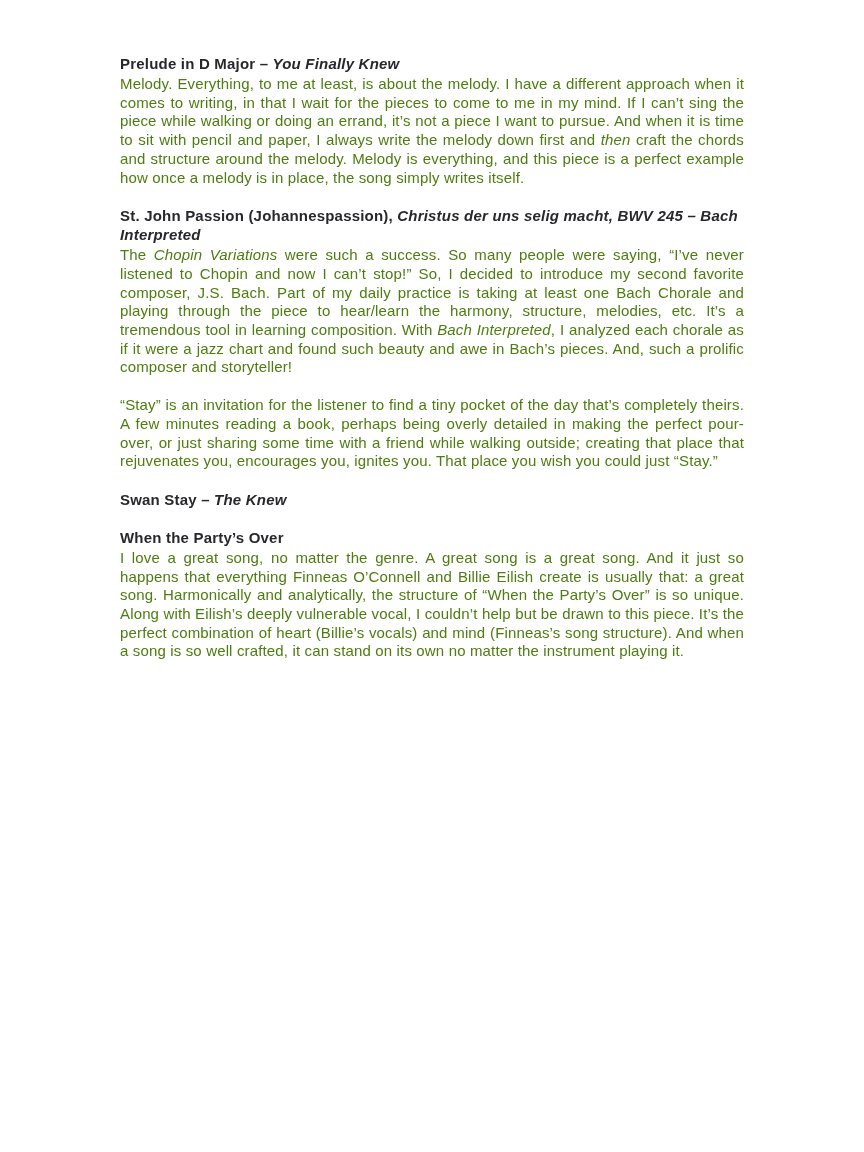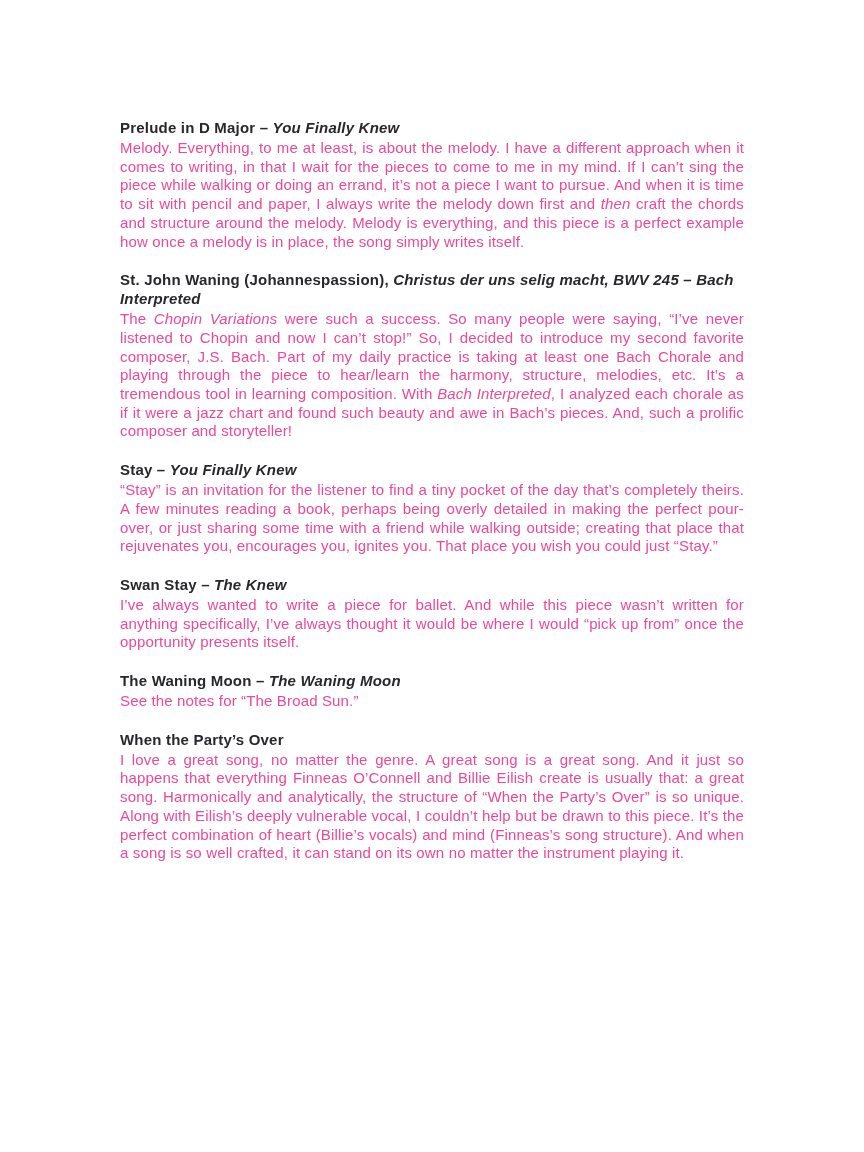--- a/index.html
+++ b/index.html
@@ -6,21 +6,21 @@
     margin: 0;
     padding: 0;
     background: #ffffff;
   }
   .page {
     position: relative;
     width: 864px;
     height: 1152px;
     box-sizing: border-box;
     background: #ffffff;
-    padding: 118px 120px 40px 120px;
+    padding: 54px 120px 40px 120px;
     font-family: "Liberation Sans", sans-serif;
     overflow: hidden;
   }
   .note {
     margin: 0 0 19px 0;
   }
   .note-heading {
     margin: 0 0 2px 0;
     font-size: 15px;
     line-height: 19px;
@@ -31,56 +31,50 @@
   }
   .note-heading em {
     font-style: italic;
     font-weight: 700;
   }
   .note-body {
     margin: 0;
     font-size: 15px;
     line-height: 18.7px;
     font-weight: 400;
-    color: #ec4899;
+    color: #4d7c0f;
     letter-spacing: 0.15px;
     text-align: justify;
   }
   .note-body em {
     font-style: italic;
   }
 </style>
 </head>
 <body>
 
 <main class="page">
   <div class="notes" id="notes-container">
   <section class="note">
     <h2 class="note-heading"><span>Prelude in D Major – </span><em>You Finally Knew</em></h2>
     <p class="note-body"><span>Melody. Everything, to me at least, is about the melody. I have a different approach when it comes to writing, in that I wait for the pieces to come to me in my mind. If I can’t sing the piece while walking or doing an errand, it’s not a piece I want to pursue. And when it is time to sit with pencil and paper, I always write the melody down first and </span><em>then</em><span> craft the chords and structure around the melody. Melody is everything, and this piece is a perfect example how once a melody is in place, the song simply writes itself.</span></p>
   </section>
 
   <section class="note">
-    <h2 class="note-heading"><span>St. John Waning (Johannespassion), </span><em>Christus der uns selig macht, BWV 245 – Bach Interpreted</em></h2>
+    <h2 class="note-heading"><span>St. John Passion (Johannespassion), </span><em>Christus der uns selig macht, BWV 245 – Bach Interpreted</em></h2>
     <p class="note-body"><span>The </span><em>Chopin Variations</em><span> were such a success. So many people were saying, “I’ve never listened to Chopin and now I can’t stop!” So, I decided to introduce my second favorite composer, J.S. Bach. Part of my daily practice is taking at least one Bach Chorale and playing through the piece to hear/learn the harmony, structure, melodies, etc. It’s a tremendous tool in learning composition. With </span><em>Bach Interpreted</em><span>, I analyzed each chorale as if it were a jazz chart and found such beauty and awe in Bach’s pieces. And, such a prolific composer and storyteller!</span></p>
   </section>
 
   <section class="note">
-    <h2 class="note-heading"><span>Stay – </span><em>You Finally Knew</em></h2>
     <p class="note-body"><span>“Stay” is an invitation for the listener to find a tiny pocket of the day that’s completely theirs. A few minutes reading a book, perhaps being overly detailed in making the perfect pour-over, or just sharing some time with a friend while walking outside; creating that place that rejuvenates you, encourages you, ignites you. That place you wish you could just “Stay.”</span></p>
   </section>
 
   <section class="note">
     <h2 class="note-heading"><span>Swan Stay – </span><em>The Knew</em></h2>
-    <p class="note-body"><span>I’ve always wanted to write a piece for ballet. And while this piece wasn’t written for anything specifically, I’ve always thought it would be where I would “pick up from” once the opportunity presents itself.</span></p>
   </section>
 
-  <section class="note">
-    <h2 class="note-heading"><span>The Waning Moon – </span><em>The Waning Moon</em></h2>
-    <p class="note-body"><span>See the notes for “The Broad Sun.”</span></p>
-  </section>
 
   <section class="note">
     <h2 class="note-heading"><span>When the Party’s Over</span></h2>
     <p class="note-body"><span>I love a great song, no matter the genre. A great song is a great song. And it just so happens that everything Finneas O’Connell and Billie Eilish create is usually that: a great song. Harmonically and analytically, the structure of “When the Party’s Over” is so unique. Along with Eilish’s deeply vulnerable vocal, I couldn’t help but be drawn to this piece. It’s the perfect combination of heart (Billie’s vocals) and mind (Finneas’s song structure). And when a song is so well crafted, it can stand on its own no matter the instrument playing it.</span></p>
   </section>
 </div>
 </main>
 
 </body></html>

